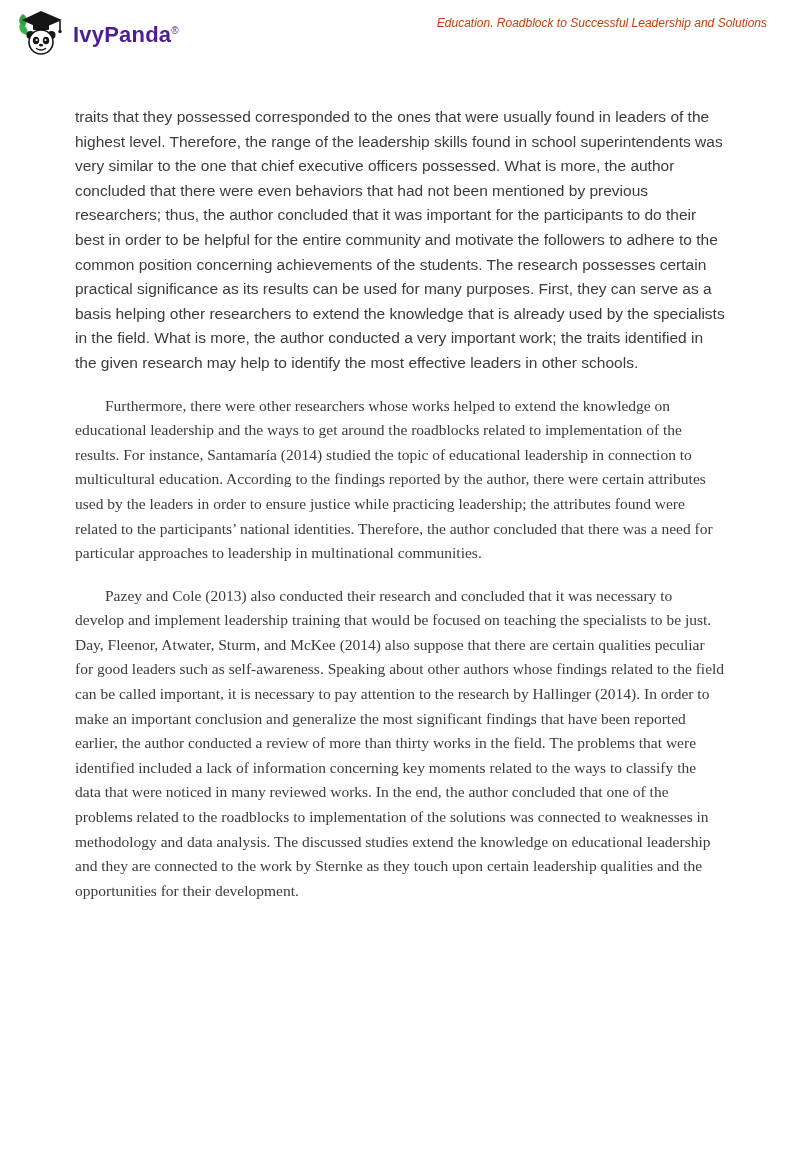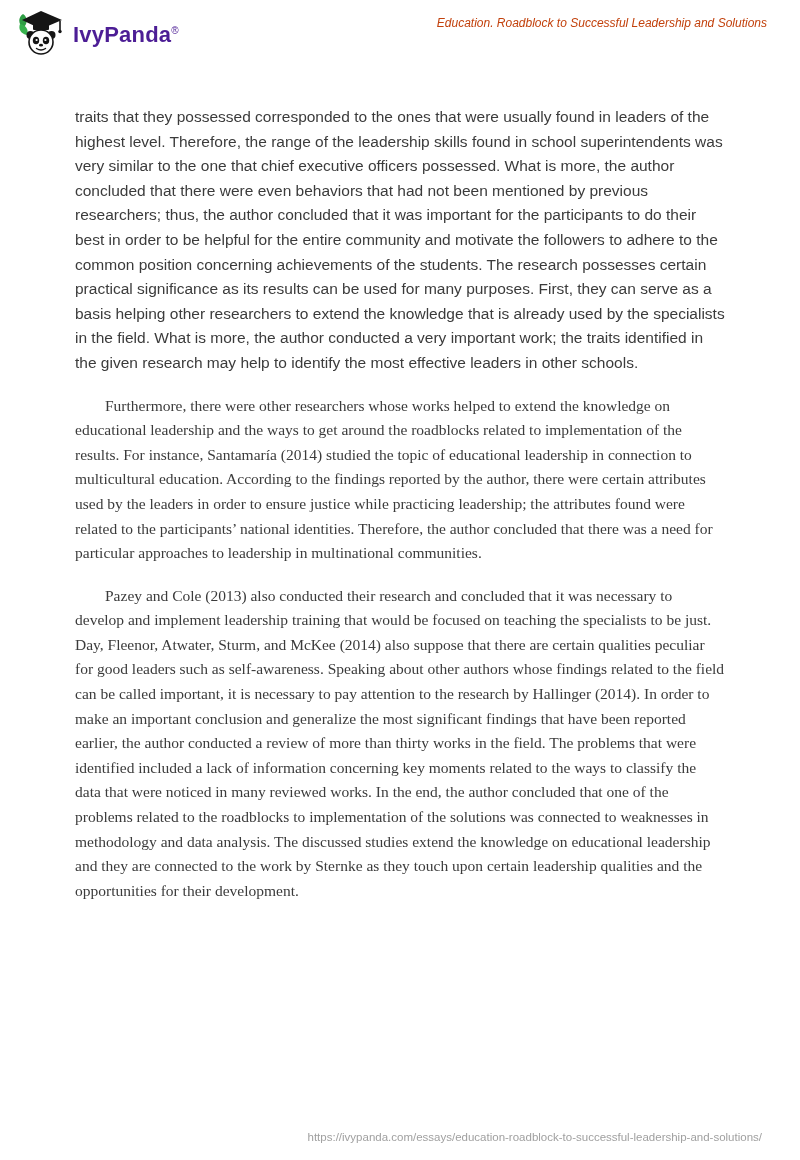--- a/index.html
+++ b/index.html
@@ -80,17 +80,14 @@
     </div>
     <div class="doc-title">Education. Roadblock to Successful Leadership and Solutions</div>
   </header>
 
   <main class="content">
     <p class="para">traits that they possessed corresponded to the ones that were usually found in leaders of the highest level. Therefore, the range of the leadership skills found in school superintendents was very similar to the one that chief executive officers possessed. What is more, the author concluded that there were even behaviors that had not been mentioned by previous researchers; thus, the author concluded that it was important for the participants to do their best in order to be helpful for the entire community and motivate the followers to adhere to the common position concerning achievements of the students. The research possesses certain practical significance as its results can be used for many purposes. First, they can serve as a basis helping other researchers to extend the knowledge that is already used by the specialists in the field. What is more, the author conducted a very important work; the traits identified in the given research may help to identify the most effective leaders in other schools.</p>
     <p class="para indent">Furthermore, there were other researchers whose works helped to extend the knowledge on educational leadership and the ways to get around the roadblocks related to implementation of the results. For instance, Santamaría (2014) studied the topic of educational leadership in connection to multicultural education. According to the findings reported by the author, there were certain attributes used by the leaders in order to ensure justice while practicing leadership; the attributes found were related to the participants’ national identities. Therefore, the author concluded that there was a need for particular approaches to leadership in multinational communities.</p>
     <p class="para indent">Pazey and Cole (2013) also conducted their research and concluded that it was necessary to develop and implement leadership training that would be focused on teaching the specialists to be just. Day, Fleenor, Atwater, Sturm, and McKee (2014) also suppose that there are certain qualities peculiar for good leaders such as self-awareness. Speaking about other authors whose findings related to the field can be called important, it is necessary to pay attention to the research by Hallinger (2014). In order to make an important conclusion and generalize the most significant findings that have been reported earlier, the author conducted a review of more than thirty works in the field. The problems that were identified included a lack of information concerning key moments related to the ways to classify the data that were noticed in many reviewed works. In the end, the author concluded that one of the problems related to the roadblocks to implementation of the solutions was connected to weaknesses in methodology and data analysis. The discussed studies extend the knowledge on educational leadership and they are connected to the work by Sternke as they touch upon certain leadership qualities and the opportunities for their development.</p>
   </main>
 
-  <footer class="page-footer">
-    <a class="footer-url" href="#">https://ivypanda.com/essays/education-roadblock-to-successful-leadership-and-solutions/</a>
-  </footer>
 
 </div>
 
 </body></html>

